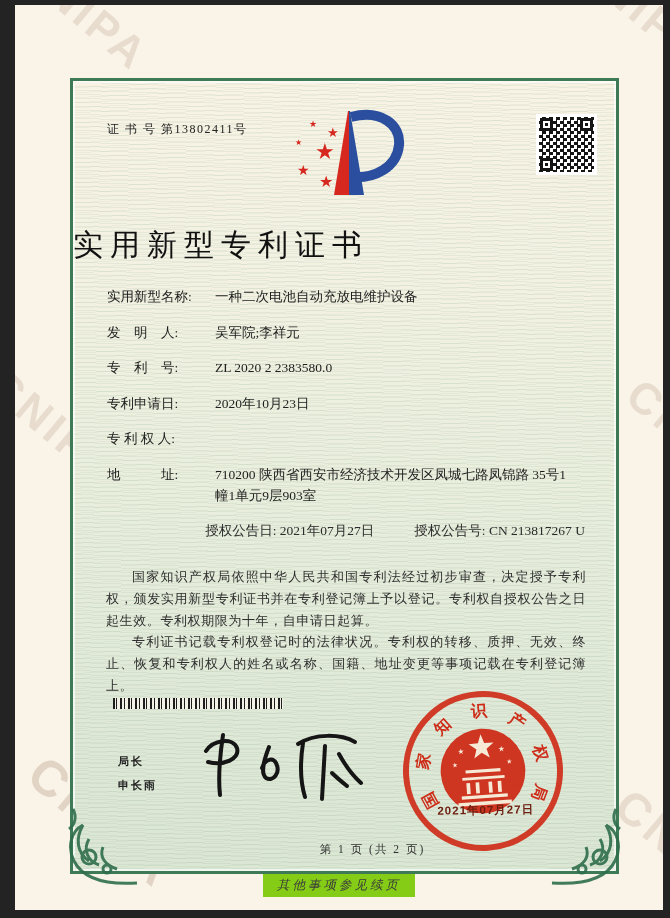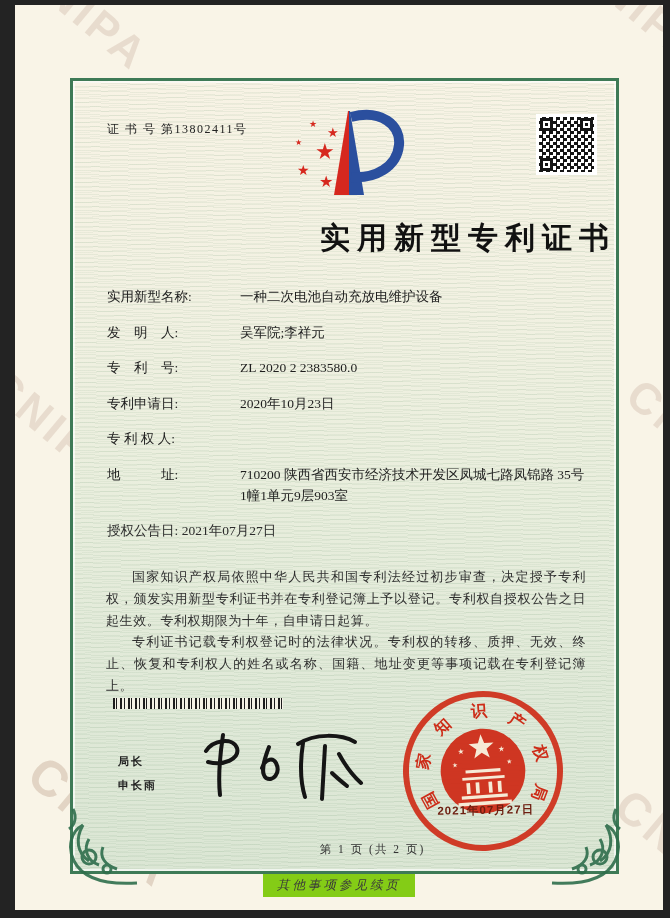--- a/index.html
+++ b/index.html
@@ -51,29 +51,29 @@
     position:absolute;left:466px;top:36px;width:55px;height:55px;
     background:
       repeating-conic-gradient(#151515 0 25%, #ffffff 0 50%);
     background-size:7px 7px;background-color:#fff;
     outline:3px solid #fff;
   }
   .qr .finder{position:absolute;width:13px;height:13px;border:3px solid #151515;background:#fff;box-sizing:border-box;}
   .qr .finder::after{content:"";position:absolute;left:2px;top:2px;width:3px;height:3px;background:#151515;}
   .qr .f-tl{left:1px;top:1px;} .qr .f-tr{right:1px;top:1px;} .qr .f-bl{left:1px;bottom:1px;}
   .title{
-    position:absolute;left:0;top:137px;width:100%;text-align:right;
-    font-size:30px;font-weight:bold;letter-spacing:7px;color:#111;
+    position:absolute;left:0;top:144px;width:100%;text-align:left;
+    font-size:30px;font-weight:normal;letter-spacing:7px;color:#111;
   }
   
   .fields{position:absolute;left:34px;top:205px;width:478px;font-size:13.5px;}
-  .field-row{display:flex;margin-bottom:14.5px;line-height:21px;gap:25px;}
+  .field-row{display:flex;margin-bottom:14.5px;line-height:21px;}
   .flabel{flex:0 0 108px;white-space:pre;color:#1e1e1e;}
   .fvalue{flex:1;color:#1e1e1e;max-width:362px;}
-  .grant-row{display:flex;justify-content:space-between;margin-top:4px;line-height:21px;gap:40px;}
+  .grant-row{display:flex;justify-content:flex-end;margin-top:4px;line-height:21px;gap:40px;}
   .grant-pair{white-space:nowrap;}
   
   .body-text{
     position:absolute;left:33px;top:458px;width:480px;
     font-size:13px;line-height:1.68;text-align:justify;color:#2f2f2f;
     letter-spacing:.6px;
     margin-top:27px;
   }
   .body-text p{margin:0;text-indent:2em;}
   
@@ -182,20 +182,24 @@
         <span class="flabel">专 利 权 人:</span>
       </div>
       <div class="field-row">
         <span class="flabel">地　　　址:</span>
         <span class="fvalue">710200 陕西省西安市经济技术开发区凤城七路凤锦路 35号1幢1单元9层903室</span>
       </div>
       <div class="grant-row">
         <span class="grant-pair">
           <span>授权公告日:</span>
           <span>2021年07月27日</span>
+        </span>
+        <span class="grant-pair">
+          <span>授权公告号:</span>
+          <span>CN 213817267 U</span>
         </span>
       </div>
     </div>
 
     <div class="body-text">
       <p>国家知识产权局依照中华人民共和国专利法经过初步审查，决定授予专利权，颁发实用新型专利证书并在专利登记簿上予以登记。专利权自授权公告之日起生效。专利权期限为十年，自申请日起算。</p>
       <p>专利证书记载专利权登记时的法律状况。专利权的转移、质押、无效、终止、恢复和专利权人的姓名或名称、国籍、地址变更等事项记载在专利登记簿上。</p>
     </div>
 
     <div class="barcode"></div>

